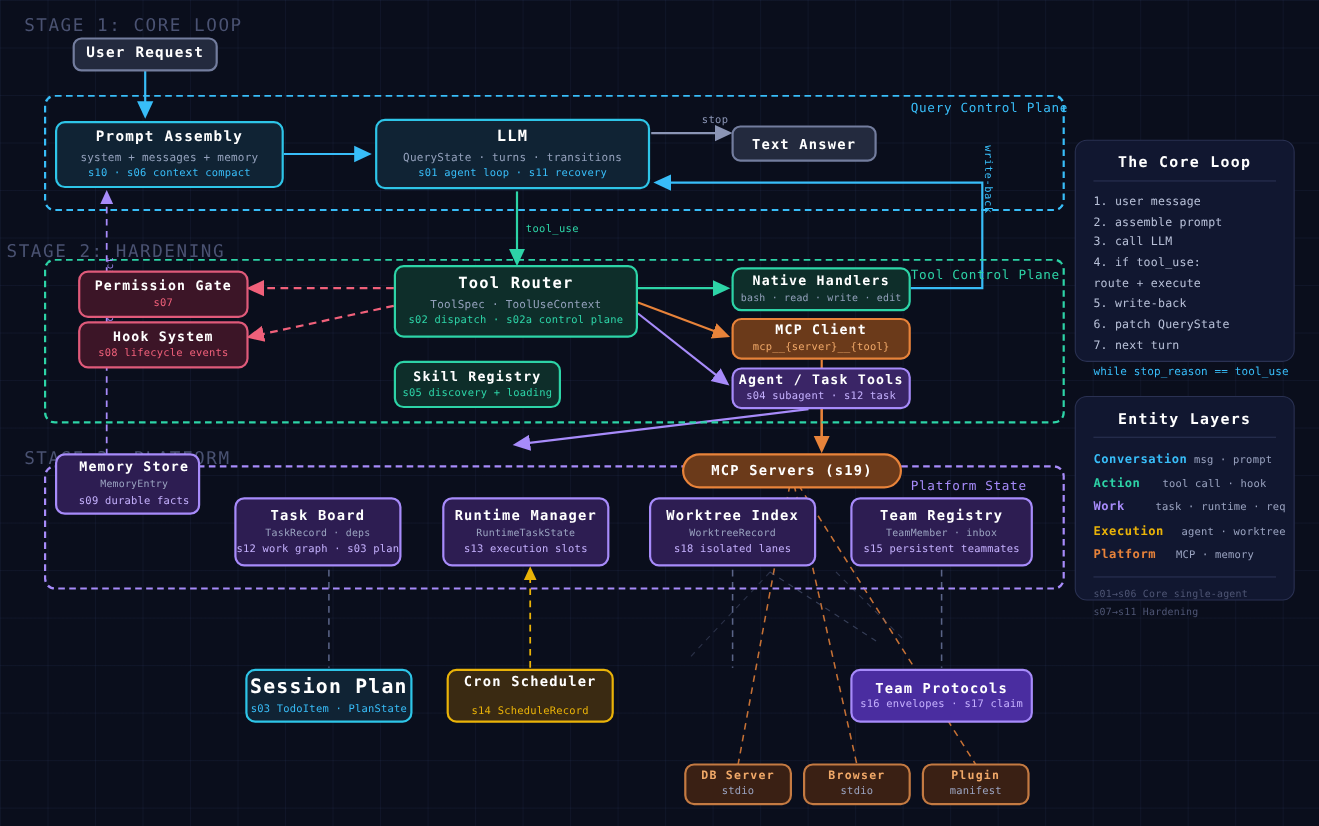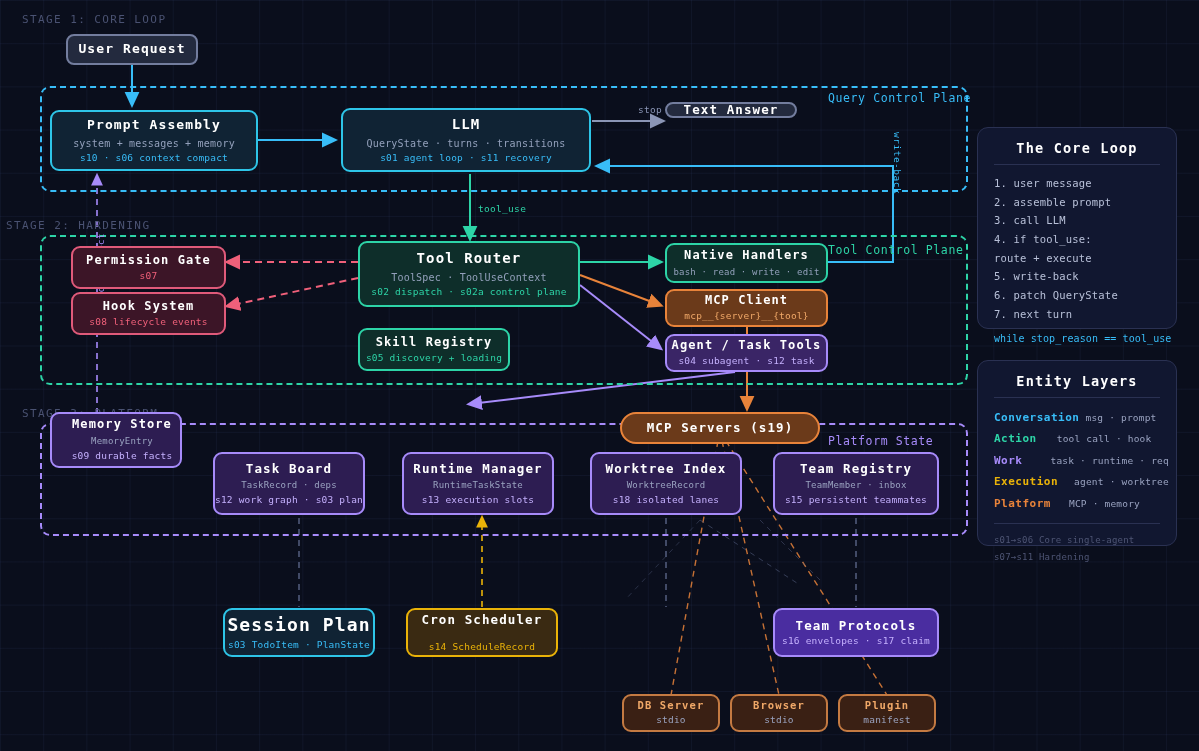--- a/index.html
+++ b/index.html
@@ -29,21 +29,21 @@
     background: transparent;
   }
   .region-label {
     position: absolute;
     font-size: 11.5px;
     letter-spacing: 0.6px;
     white-space: nowrap;
   }
   .stage-label {
     position: absolute;
-    font-size: 11px;
+    font-size: 16px;
     color: #4a5272;
     letter-spacing: 1.4px;
     white-space: nowrap;
   }
 
   
   .node {
     position: absolute;
     border: 2px solid;
     border-radius: 9px;
@@ -246,21 +246,21 @@
     <div class="s1" style="color:#93a0bb;">system + messages + memory</div>
     <div class="s2" style="color:#38bdf8;">s10 · s06 context compact</div>
   </div>
 
   <div class="node" style="left:341px; top:108px; width:250px; height:64px; border-color:#2ec5e8; background:#102334;">
     <div class="t" style="font-size:14px; color:#ffffff;">LLM</div>
     <div class="s1" style="color:#93a0bb;">QueryState · turns · transitions</div>
     <div class="s2" style="color:#38bdf8;">s01 agent loop · s11 recovery</div>
   </div>
 
-  <div class="node" style="left:665px; top:102px; width:132px; height:16px; border-color:#737d9e; background:#232a3e; border-radius:8px;text-align:right;">
+  <div class="node" style="left:665px; top:114px; width:132px; height:33px; border-color:#737d9e; background:#232a3e; border-radius:8px;text-align:right;">
     <div class="t" style="font-size:12.5px; color:#ffffff;">Text Answer</div>
   </div>
 
   <div class="node" style="left:71px; top:246px; width:155px; height:43px; border-color:#e05a7a; background:#3c1527;">
     <div class="t" style="font-size:12px; color:#ffffff;">Permission Gate</div>
     <div class="s2" style="color:#f0607a;">s07</div>
   </div>
 
   <div class="node" style="left:71px; top:292px; width:155px; height:43px; border-color:#e05a7a; background:#3c1527;">
     <div class="t" style="font-size:12px; color:#ffffff;">Hook System</div>

